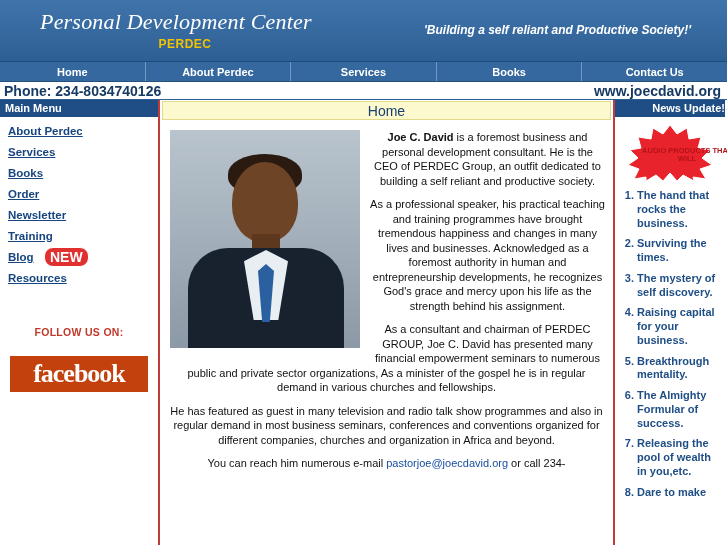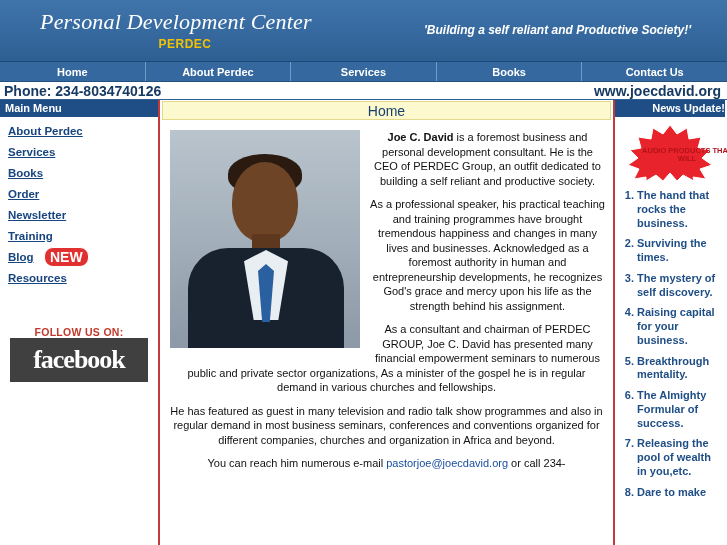--- a/index.html
+++ b/index.html
@@ -152,24 +152,24 @@
   }
   .follow-us {
     margin-top: 42px;
     text-align: center;
     color: #c0392b;
     font-size: 10.5px;
     font-weight: bold;
     letter-spacing: .3px;
   }
   .fb-box {
-    margin: 0 auto 0;
+    margin: 18px auto 0;
     width: 138px;
-    height: 44px;
-    background: #404040;
+    height: 36px;
+    background: #c2410c;
     color: #ffffff;
     font-size: 26px;
     font-weight: bold;
     font-family: "Liberation Serif", serif;
     letter-spacing: -1px;
     display: flex;
     align-items: center;
     justify-content: center;
     cursor: pointer;
   }

